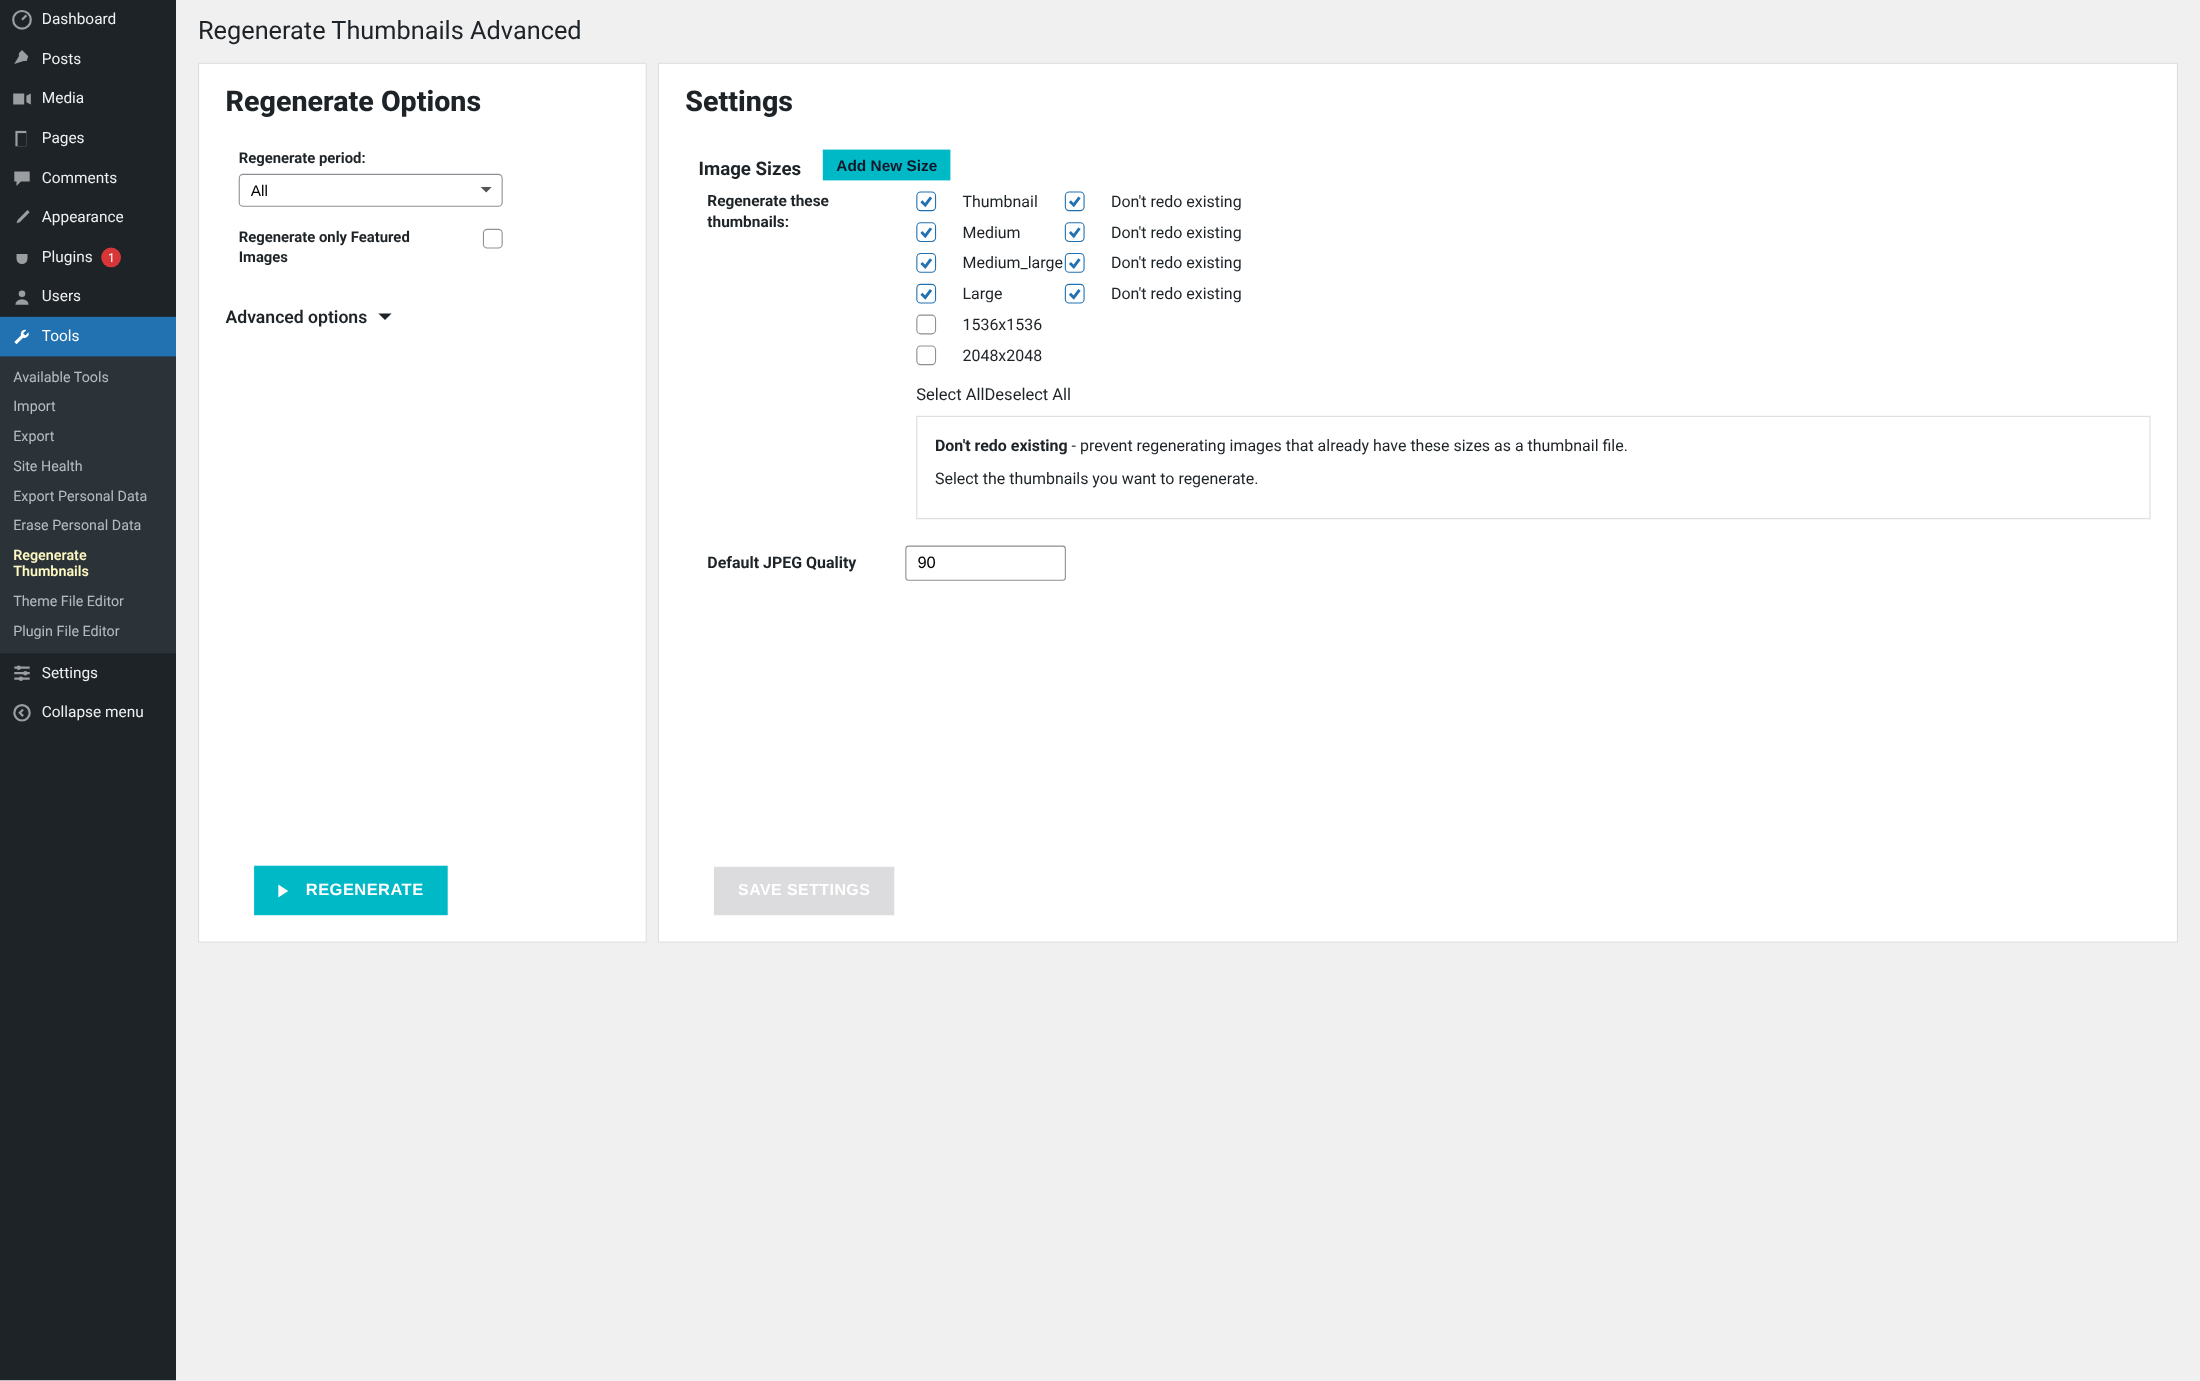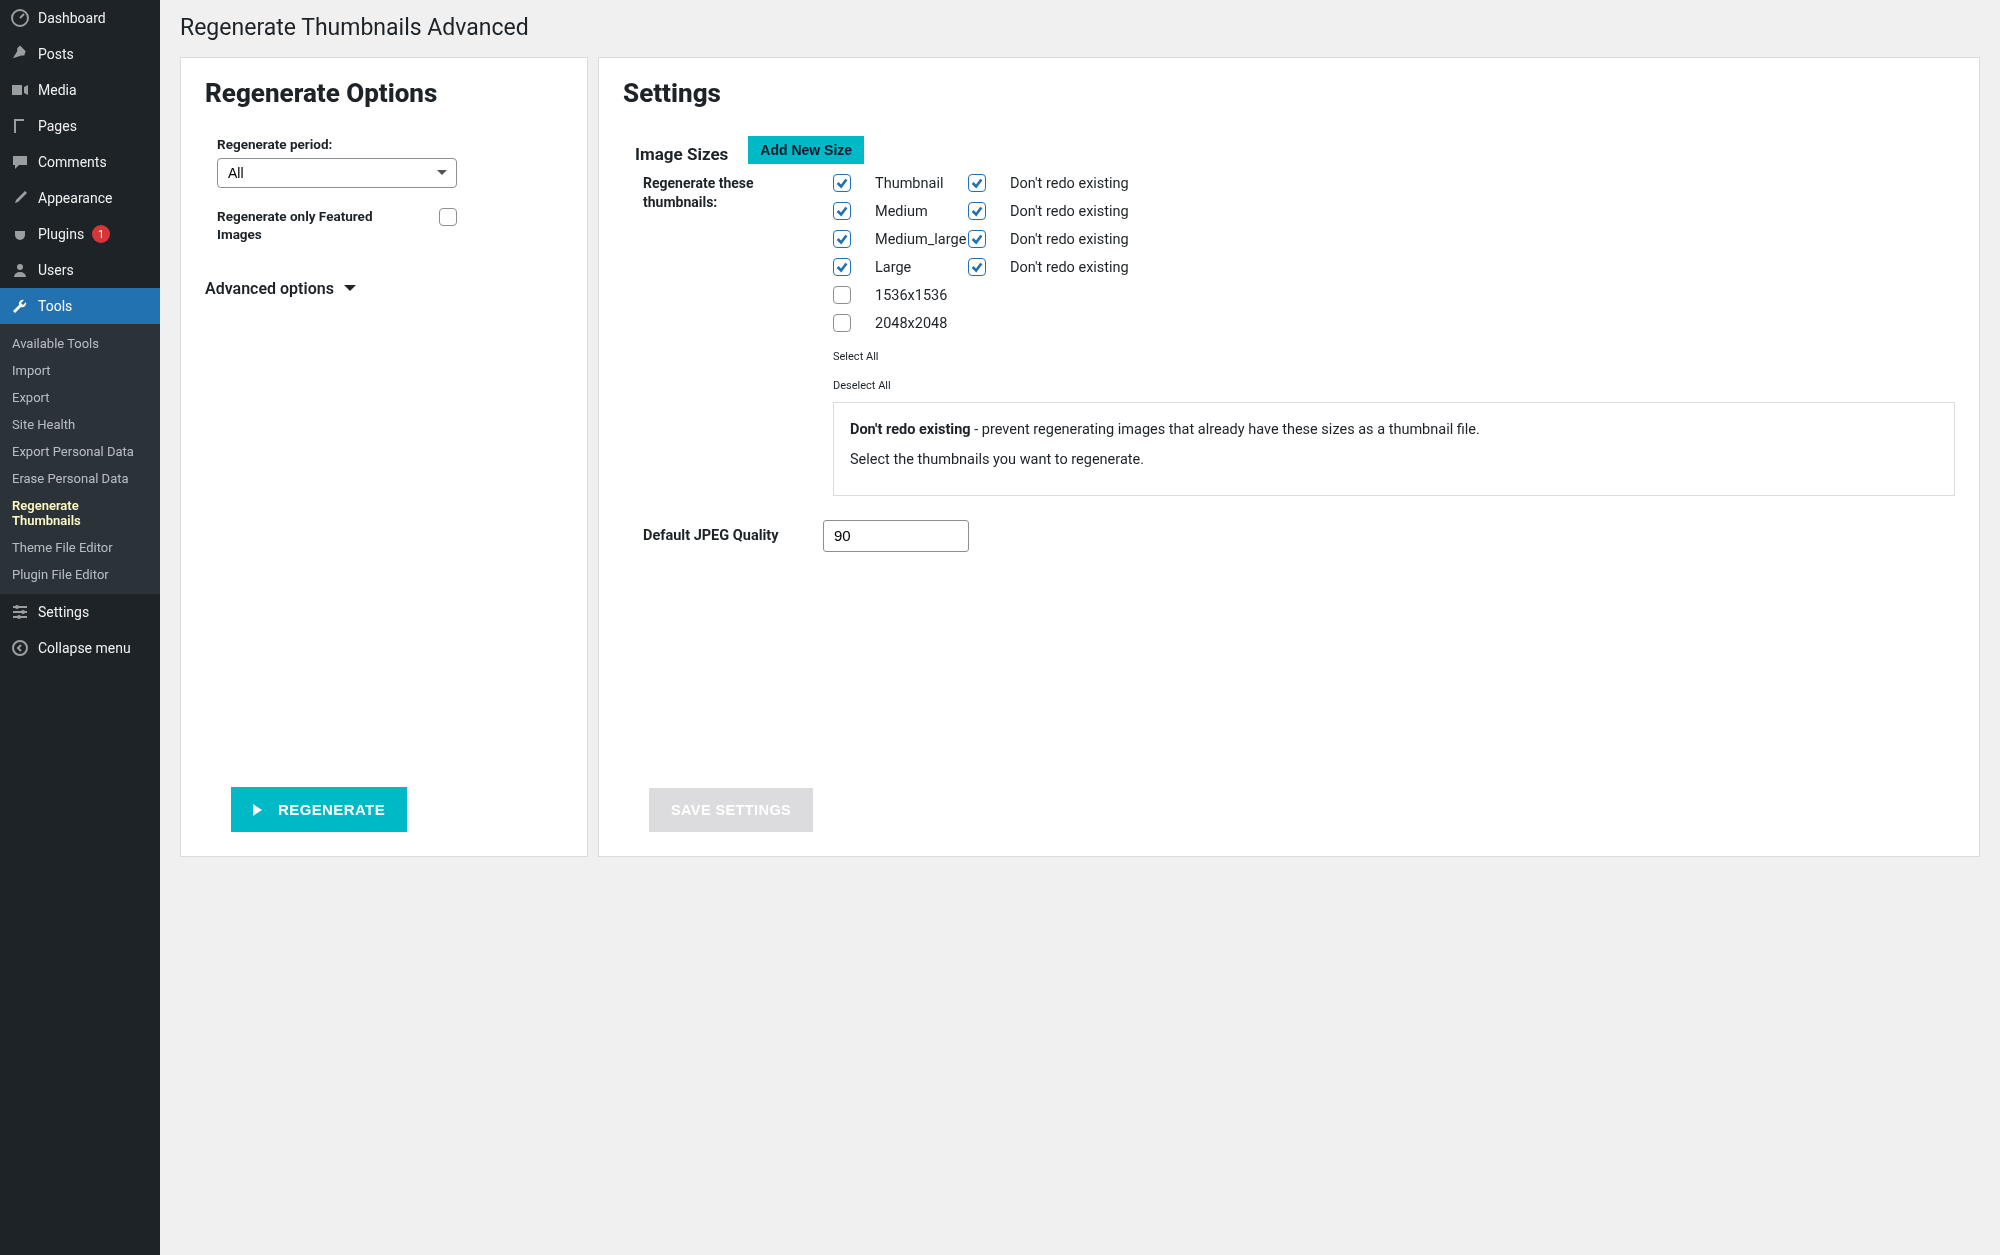--- a/index.html
+++ b/index.html
@@ -215,21 +215,21 @@
   gap: 20px;
   margin-bottom: 10px;
 }
 .thumb-cell {
   display: flex;
   align-items: center;
   gap: 24px;
   font-size: 14.5px;
 }
 .thumb-cell:first-child { width: 115px; }
-.links-row { display: flex; gap: 16px; margin-top: 18px; font-size: 11px; flex-direction: column; }
+.links-row { display: flex; margin-top: 18px; font-size: 15px; }
 .links-row span { cursor: pointer; }
 .help-box {
   border: 1px solid #dcdcde;
   padding: 16px;
   margin-top: 10px;
   font-size: 14.5px;
   line-height: 1.5;
 }
 .help-box p { margin-bottom: 8px; }
 .jpeg-row { display: flex; align-items: center; margin-top: 24px; }

